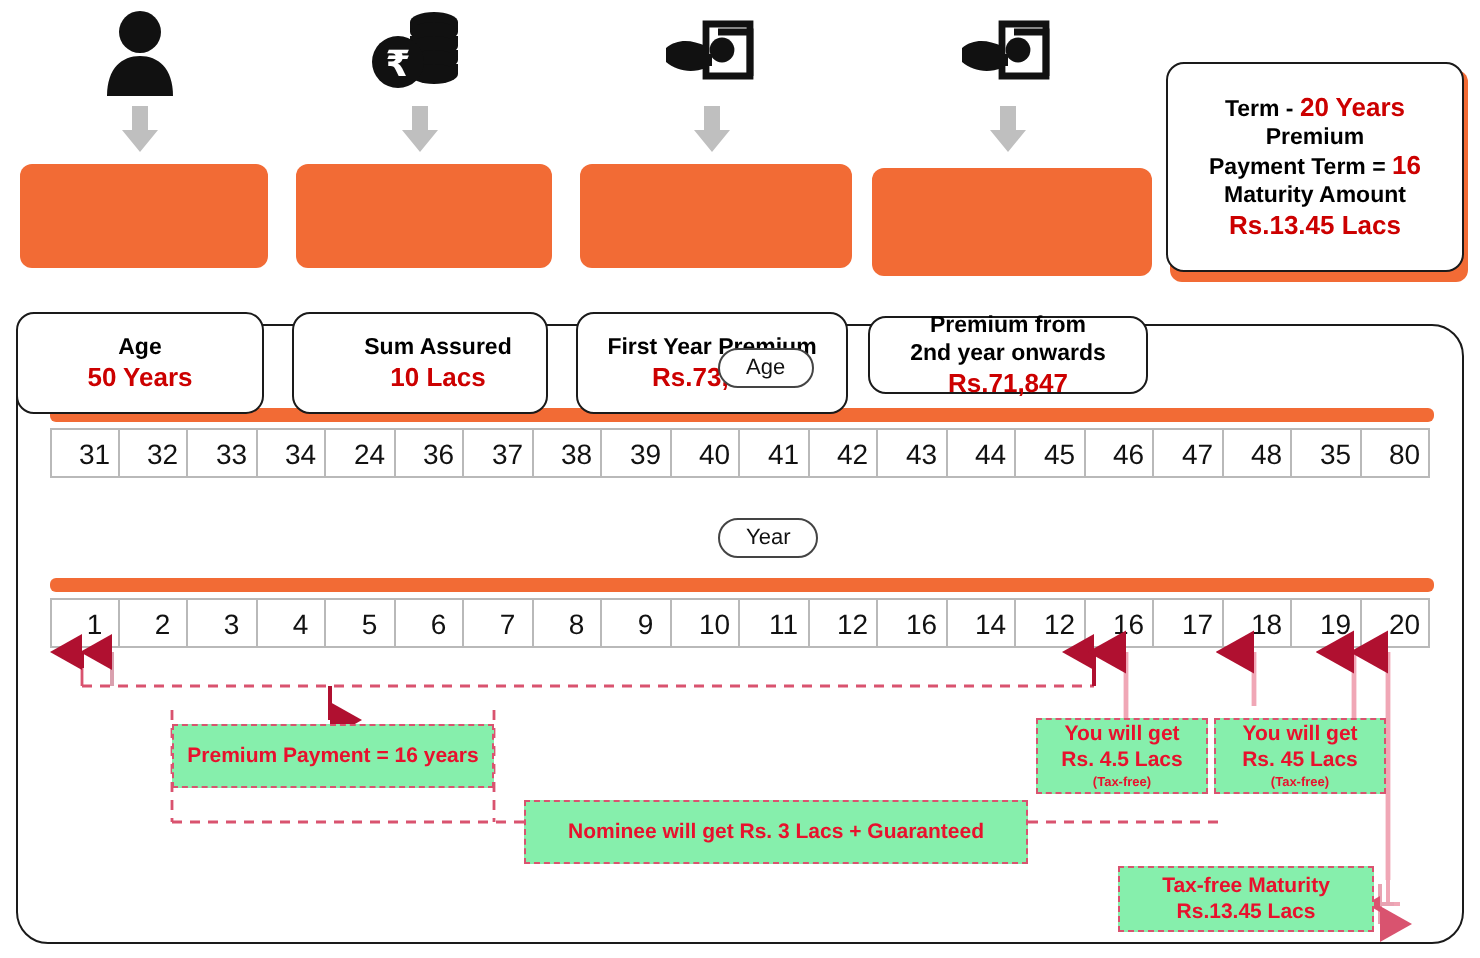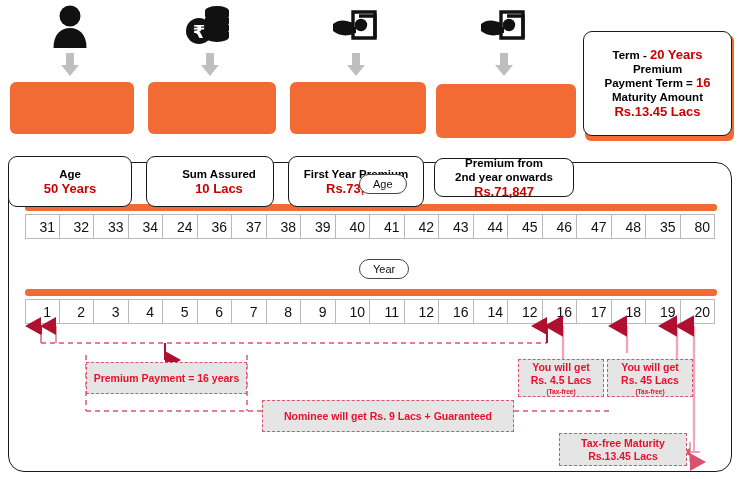--- a/index.html
+++ b/index.html
@@ -39,21 +39,21 @@
   .orange-bar{position:absolute;height:7px;background:#f26b35;border-radius:3px;}
   .num-row{position:absolute;display:flex;}
   .num-cell{
     width:34.5px;height:25px;border:1px solid #b9b9b9;border-left:none;
     box-sizing:border-box;display:flex;align-items:center;justify-content:center;
     font-size:14px;color:#111;background:#fff;padding-left:10px;
   }
   .num-cell.first{border-left:1px solid #b9b9b9;}
   
   .callout{
-    position:absolute;border:1.4px dashed #d9536f;background:#e5e5e5;box-sizing:border-box;
+    position:absolute;border:1.4px dashed #d9536f;background:#86efac;box-sizing:border-box;
     display:flex;flex-direction:column;align-items:center;justify-content:center;
     text-align:center;z-index:5;
   }
   .callout .c-text{color:#e8112d;font-weight:bold;font-size:10.5px;line-height:13px;white-space:nowrap;}
   .callout .c-small{color:#e8112d;font-weight:bold;font-size:6.5px;line-height:9px;}
   #connector-layer{position:absolute;left:0;top:0;width:740px;height:479px;pointer-events:none;z-index:3;}
 </style>
 </head>
 <body>
 
@@ -263,21 +263,21 @@
   <path d="M700 452 L680 452" stroke="#e8a3b2" stroke-width="2" fill="none" marker-end="url(#lfArrow)" transform="rotate(-90 690 452)"></path>
   <path d="M697 452 L688 452" stroke="#e8a3b2" stroke-width="2" fill="none"></path>
   <polygon points="683,452 690,448 690,456" fill="#d9536f"></polygon>
 </svg>
 
 <div class="callout" style="left:86px;top:362px;width:161px;height:32px;">
   <div class="c-text">Premium Payment = 16 years</div>
 </div>
 
 <div class="callout" style="left:262px;top:400px;width:252px;height:32px;">
-  <div class="c-text">Nominee will get Rs. 9 Lacs + Guaranteed</div>
+  <div class="c-text">Nominee will get Rs. 3 Lacs + Guaranteed</div>
 </div>
 
 <div class="callout" style="left:518px;top:359px;width:86px;height:38px;">
   <div class="c-text">You will get</div>
   <div class="c-text">Rs. 4.5 Lacs</div>
   <div class="c-small">(Tax-free)</div>
 </div>
 
 <div class="callout" style="left:607px;top:359px;width:86px;height:38px;">
   <div class="c-text">You will get</div>

